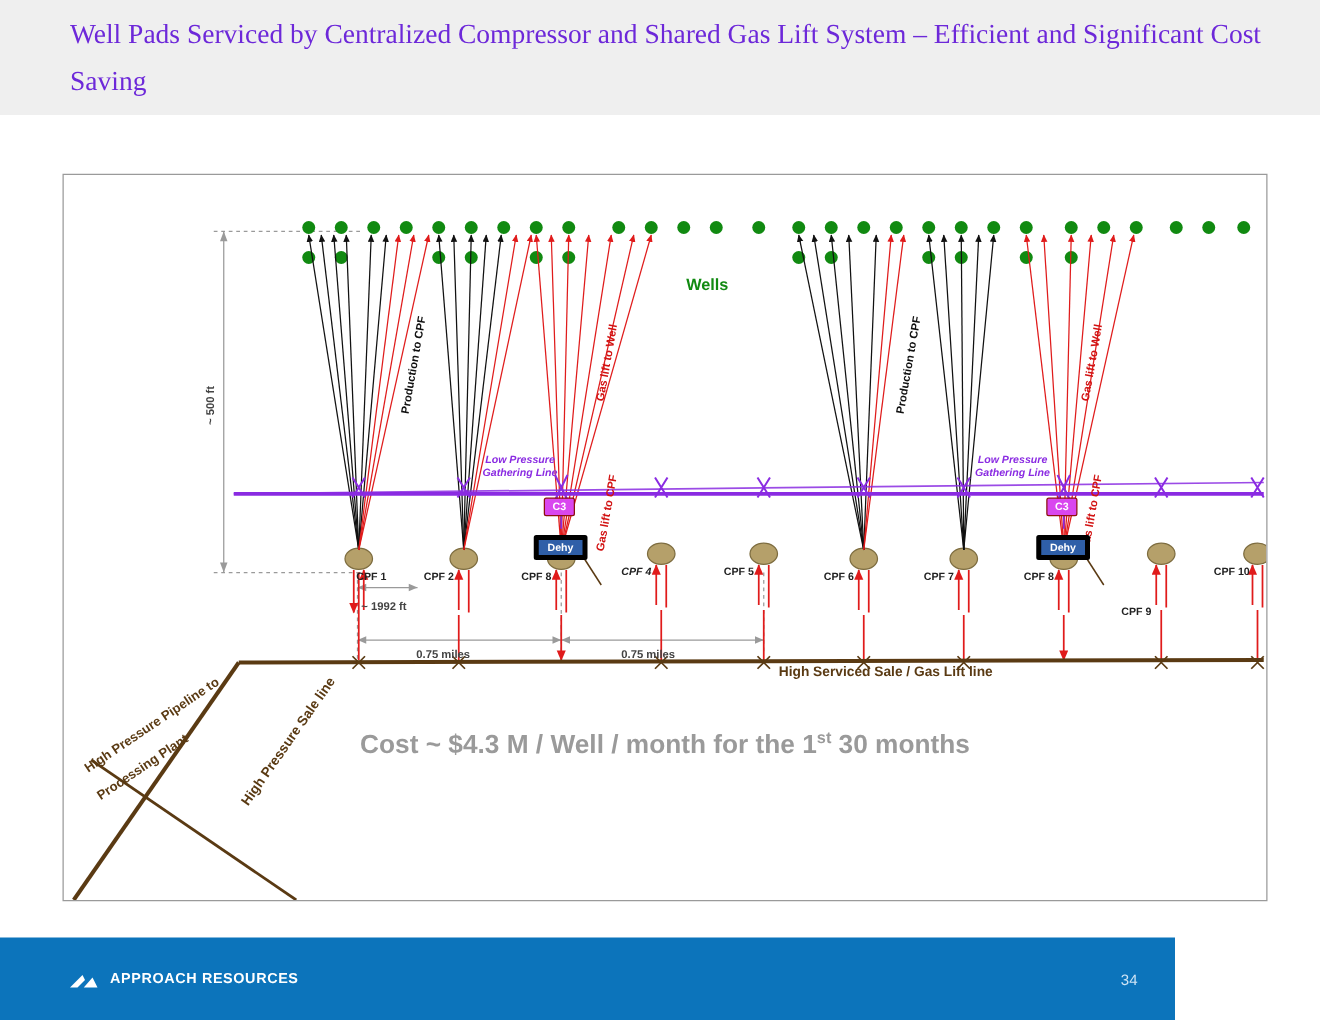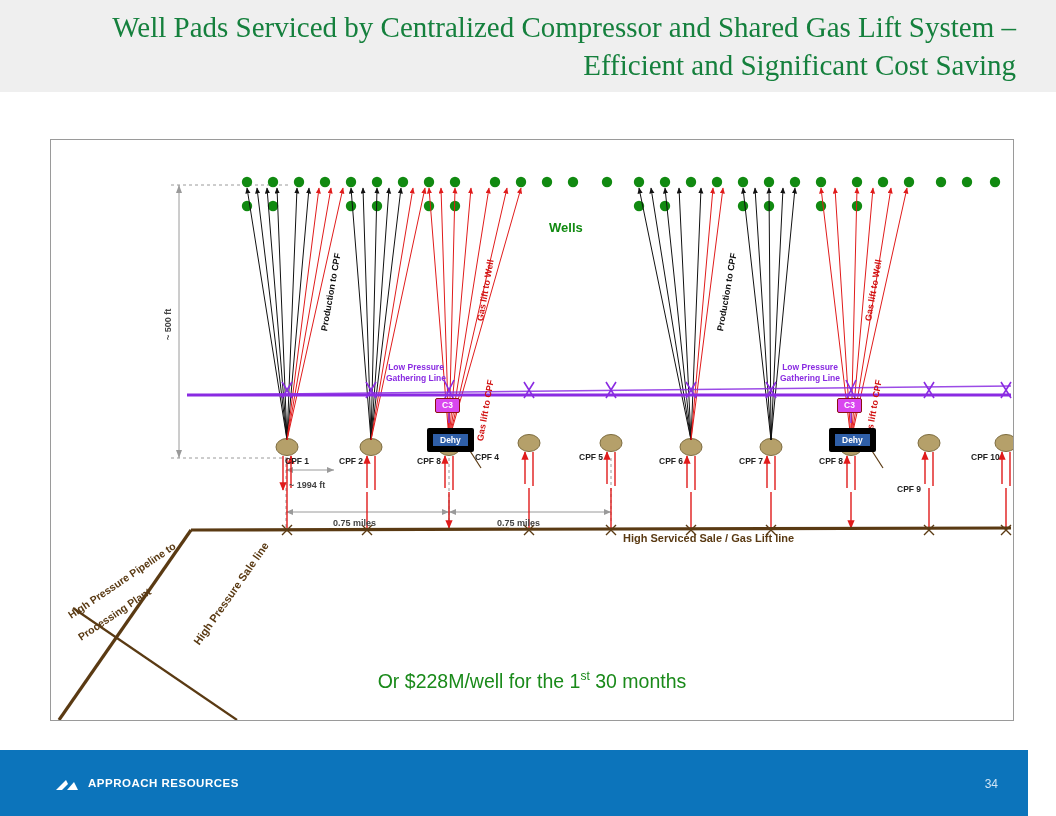--- a/index.html
+++ b/index.html
@@ -5,65 +5,65 @@
   html,body{margin:0;padding:0;}
   body{width:1056px;height:816px;background:#ffffff;font-family:"Liberation Sans",sans-serif;overflow:hidden;position:relative;}
 
   
   #title-band{
     position:absolute;left:0;top:0;width:1056px;height:92px;background:#efefef;
   }
   #title-text{
     position:absolute;left:56px;top:8px;width:960px;
     font-family:"Liberation Serif",serif;
-    font-size:29px;line-height:38px;color:#15803d;font-weight:400;text-align:right;
+    font-size:22px;line-height:38px;color:#6d28d9;font-weight:400;
   }
 
   
   #slide-body{position:absolute;left:0;top:92px;width:1056px;height:658px;background:#fff;}
 
   
   #diagram-frame{
     position:absolute;left:50px;top:47px;width:962px;height:580px;
     border:1px solid #9a9a9a;background:#fff;overflow:hidden;
   }
   #diagram-svg{position:absolute;left:0;top:0;}
 
   
   .lbl{position:absolute;white-space:nowrap;}
   .cpf-lbl{font-size:8.5px;color:#222;font-weight:700;}
   .wells-lbl{font-size:13px;color:#118a11;font-weight:700;}
   .rot-lbl{font-size:9px;color:#111;font-weight:700;transform-origin:0 0;}
   .rot-red{font-size:9px;color:#d21313;font-weight:700;transform-origin:0 0;}
-  .lp-lbl{font-size:8.5px;color:#8a2be2;font-weight:700;text-align:center;line-height:11px;}
+  .lp-lbl{font-size:8.5px;color:#8a2be2;font-style:italic;font-weight:700;text-align:center;line-height:11px;}
   .hp-lbl{font-size:11px;color:#5a3a13;font-weight:700;}
   .dim-lbl{font-size:9px;color:#444;font-weight:700;}
   .rot-brown{font-size:11px;color:#5a3a13;font-weight:700;transform-origin:0 0;}
   .rot-brown2{font-size:10.5px;color:#5a3a13;font-weight:700;transform-origin:0 0;line-height:14px;text-align:center;}
   .dehy-box{
     position:absolute;background:#2f5fa8;color:#fff;font-size:8.5px;font-weight:700;
-    border:6px solid #000000;border-radius:2px;padding:1px 7px;
+    border:4px solid #000000;border-radius:2px;padding:1px 7px;
   }
   .comp-box{
     position:absolute;background:#d946ef;color:#fff;font-size:8.5px;font-weight:700;
     border:1px solid #8c0f0f;border-radius:2px;padding:2px 6px;text-align:center;line-height:9px;
   }
 
   .cost-line{
     position:absolute;left:0;width:962px;text-align:center;
     font-size:21px;font-weight:700;color:#9a9a9a;
   }
   .save-line{
     position:absolute;left:0;width:962px;text-align:center;
     font-size:19.5px;font-weight:400;color:#1a8a1a;
   }
   sup{font-size:0.62em;vertical-align:super;}
 
   
-  #footer{position:absolute;left:0;top:750px;width:1028px;height:66px;background:#0c74bb;}
+  #footer{position:absolute;left:0;top:750px;width:940px;height:66px;background:#0c74bb;}
   #footer-logo{position:absolute;left:54px;top:28px;width:26px;height:14px;}
   #footer-brand{position:absolute;left:88px;top:27px;font-size:11.5px;color:#fff;font-weight:700;letter-spacing:.5px;}
   #page-num{position:absolute;right:30px;top:27px;font-size:12px;color:#cfe4f5;}
 </style>
 </head>
 <body>
 
 <div id="title-band">
   <div id="title-text">Well Pads Serviced by Centralized Compressor and Shared Gas Lift System – Efficient and Significant Cost Saving</div>
 </div>
@@ -307,21 +307,21 @@
         <path d="M635,385 L645,395 M645,385 L635,395"></path>
         <path d="M715,385 L725,395 M725,385 L715,395"></path>
         <path d="M873,385 L883,395 M883,385 L873,395"></path>
         <path d="M950,385 L960,395 M960,385 L950,395"></path>
       </g>
     </svg>
 
     <div class="lbl cpf-lbl" style="left:204px;top:316px;padding-left:30px;">CPF 1</div>
     <div class="lbl cpf-lbl" style="left:288px;top:316px;">CPF 2</div>
     <div class="lbl cpf-lbl" style="left:366px;top:316px;">CPF 8</div>
-    <div class="lbl cpf-lbl" style="left:424px;top:312px;">CPF 4</div>
+    <div class="lbl cpf-lbl" style="left:446px;top:312px;font-style:italic;">CPF 4</div>
     <div class="lbl cpf-lbl" style="left:528px;top:312px;">CPF 5</div>
     <div class="lbl cpf-lbl" style="left:608px;top:316px;">CPF 6</div>
     <div class="lbl cpf-lbl" style="left:688px;top:316px;">CPF 7</div>
     <div class="lbl cpf-lbl" style="left:768px;top:316px;">CPF 8</div>
     <div class="lbl cpf-lbl" style="left:846px;top:312px;margin-top:32px;">CPF 9</div>
     <div class="lbl cpf-lbl" style="left:920px;top:312px;">CPF 10</div>
 
     <div class="lbl wells-lbl" style="left:498px;top:80px;">Wells</div>
 
     <div class="lbl rot-lbl" style="left:268px;top:190px;transform:rotate(-80deg);">Production to CPF</div>
@@ -343,26 +343,26 @@
     <div class="dehy-box" style="left:376px;top:288px;">Dehy</div>
     <div class="dehy-box" style="left:778px;top:288px;">Dehy</div>
 
     <div class="lbl hp-lbl" style="left:572px;top:392px;">High Serviced Sale / Gas Lift line</div>
 
     <div class="lbl rot-brown" style="left:140px;top:500px;transform:rotate(-55deg);">High Pressure Sale line</div>
     <div class="lbl rot-brown2" style="left:14px;top:470px;transform:rotate(-34deg);">High Pressure Pipeline to</div>
     <div class="lbl rot-brown2" style="left:24px;top:492px;transform:rotate(-34deg);">Processing Plant</div>
 
     <div class="lbl dim-lbl" style="left:112px;top:200px;transform:rotate(-90deg);transform-origin:0 0;">~ 500 ft</div>
-    <div class="lbl dim-lbl" style="left:238px;top:340px;">~ 1994 ft</div>
+    <div class="lbl dim-lbl" style="left:238px;top:340px;">~ 1992 ft</div>
     <div class="lbl dim-lbl" style="left:282px;top:378px;">0.75 miles</div>
     <div class="lbl dim-lbl" style="left:446px;top:378px;">0.75 miles</div>
 
-    <div class="save-line" style="top:529px;">
-      <span>Or $228M/well for the 1</span><sup>st</sup><span> 30 months</span>
+    <div class="cost-line" style="top:442px;">
+      <span>Cost ~ $4.3 M / Well / month for the 1</span><sup>st</sup><span> 30 months</span>
     </div>
 
   </div>
 </div>
 
 <div id="footer">
   <svg id="footer-logo" viewBox="0 0 26 14">
     <path d="M2,12 L12,2 L14,6 L8,12 z" fill="#ffffff"></path>
     <path d="M13,12 L20,4 L24,12 z" fill="#ffffff"></path>
   </svg>

